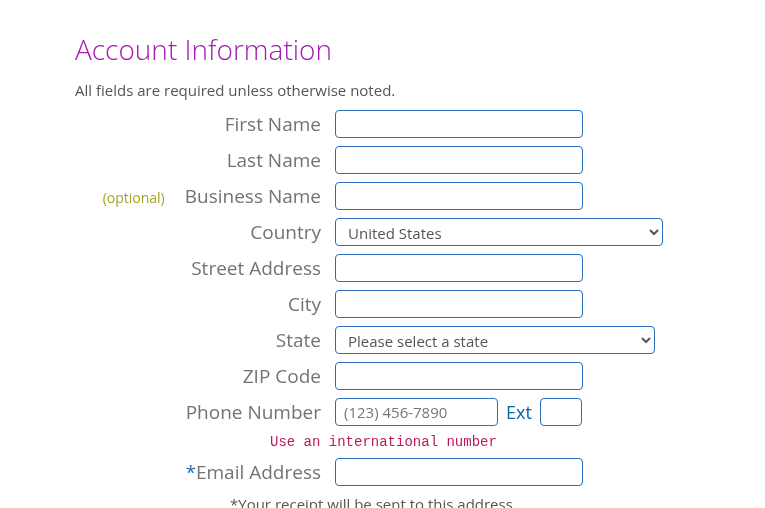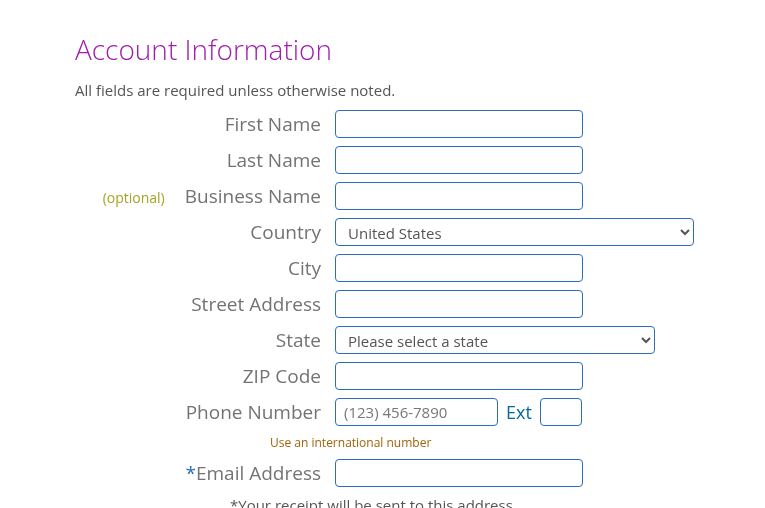--- a/index.html
+++ b/index.html
@@ -54,36 +54,37 @@
       border: 1px solid #2a6ebb;
       border-radius: 4px;
       height: 28px;
       padding: 3px 8px;
       font-size: 15px;
       color: #555;
       font-family: inherit;
       background: #fff;
     }
     input.text-field { width: 248px; }
-    select.wide { width: 359px; }
+    select.wide { width: 328px; }
     select.medium { width: 320px; }
     input.phone-field { width: 163px; }
     .ext-label {
       color: #0369a1;
       font-size: 18px;
       font-weight: 400;
     }
     input.ext-field { width: 42px; }
     input::placeholder { color: #777; }
     .intl-link-row { display: flex; margin-bottom: 8px; }
     .intl-link {
-      color: #a16207;
-      font-size: 12px;
+      color: #be185d;
+      font-size: 14px;
       text-decoration: none;
       margin-left: 195px;
+      font-family: Liberation Mono, monospace;
     }
     .receipt-note {
       color: #555;
       font-size: 15px;
       margin-left: 155px;
       margin-top: 2px;
     }
     select.select-field { color: #555; }
   </style>
 </head>
@@ -120,28 +121,28 @@
   <div class="form-row">
     <div class="label-col"><span class="label-text">Country</span></div>
     <div class="input-col">
       <select class="select-field wide">
         <option>United States</option>
       </select>
     </div>
   </div>
 
   <div class="form-row">
-    <div class="label-col"><span class="label-text">City</span></div>
+    <div class="label-col"><span class="label-text">Street Address</span></div>
     <div class="input-col">
         <input class="text-field" type="text" style="">
       </div>
   </div>
 
   <div class="form-row">
-    <div class="label-col"><span class="label-text">Street Address</span></div>
+    <div class="label-col"><span class="label-text">City</span></div>
     <div class="input-col">
         <input class="text-field" type="text" style="">
       </div>
   </div>
 
   <div class="form-row">
     <div class="label-col"><span class="label-text">State</span></div>
     <div class="input-col">
       <select class="select-field medium">
         <option>Please select a state</option>

